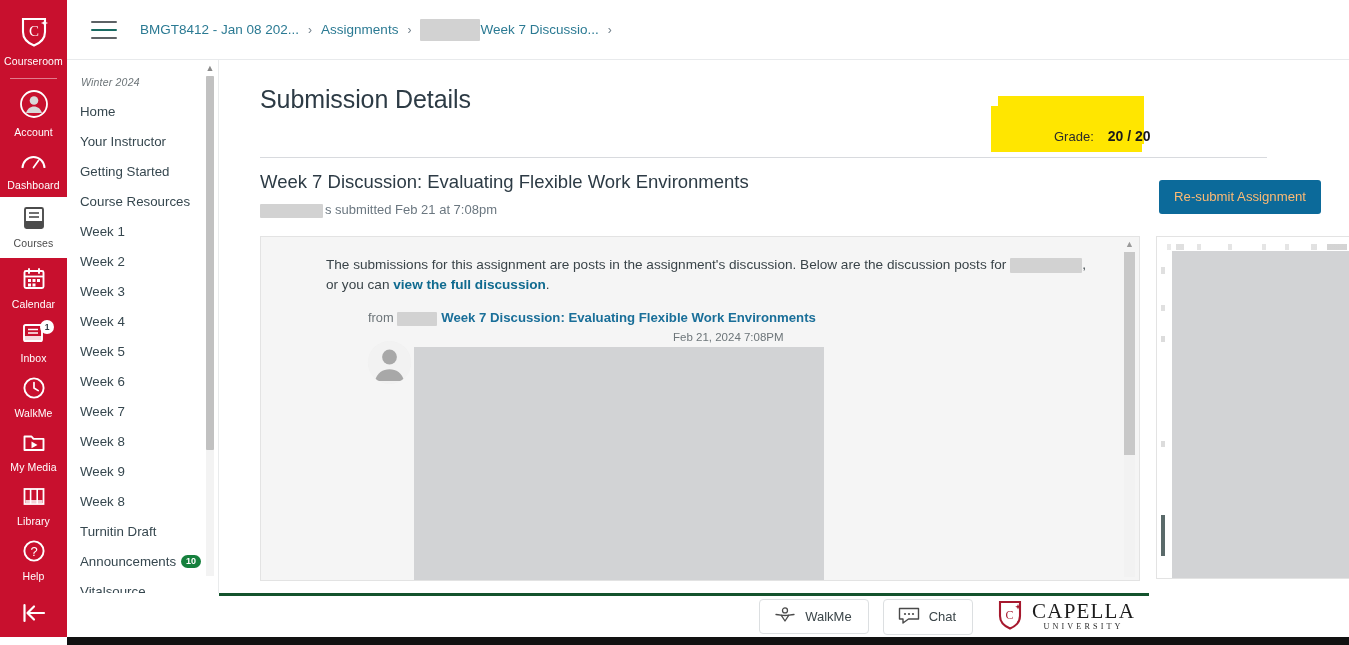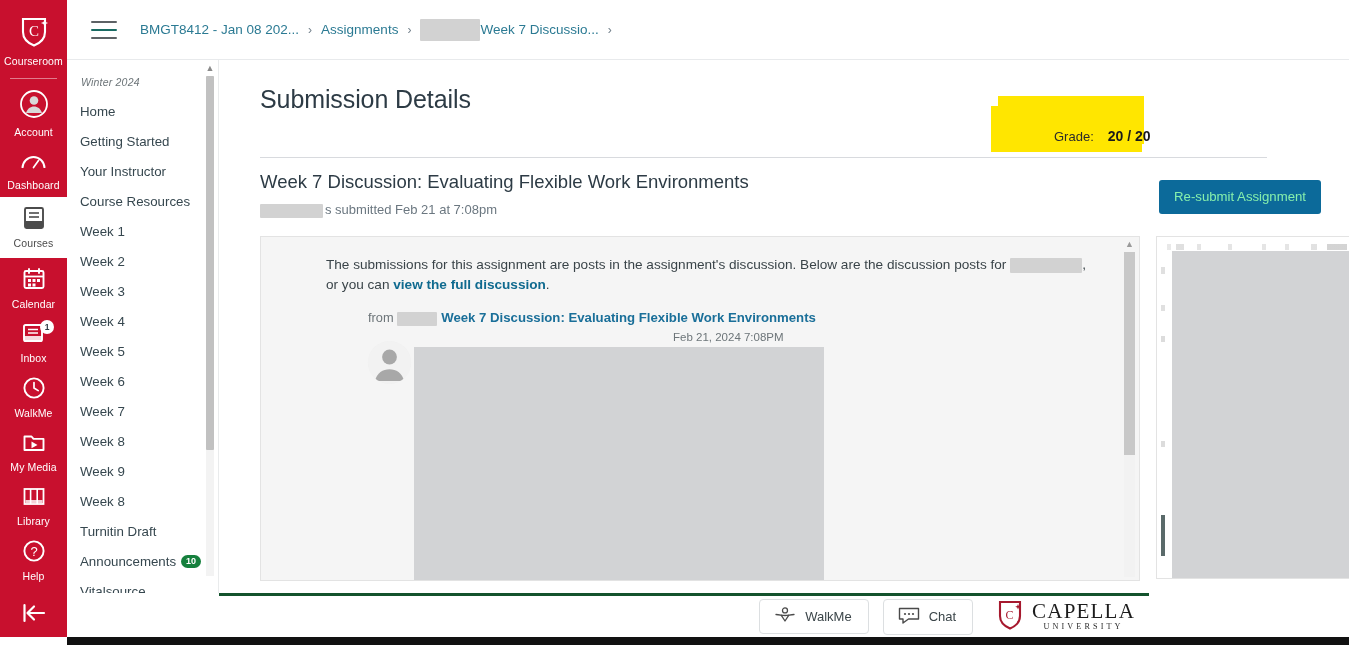--- a/index.html
+++ b/index.html
@@ -225,21 +225,21 @@
     position: absolute;
     left: 41px; top: 142px;
     font-size: 13px;
     color: #6b7780;
     white-space: nowrap;
   }
   .resubmit-btn {
     position: absolute;
     right: 28px; top: 120px;
     background: #0c6a9a;
-    color: #86efac;
+    color: #fdba74;
     border: none;
     border-radius: 3px;
     font-size: 13.2px;
     font-family: "Liberation Sans", sans-serif;
     padding: 9px 15px 10px 15px;
     cursor: pointer;
     white-space: nowrap;
   }
 
   
@@ -567,22 +567,22 @@
       <span class="redact" style="width:60px;height:22px;"></span>
       <a class="crumb">Week 7 Discussio...</a>
       <span class="crumb-sep">›</span>
     </div>
   </div>
 
   <aside class="course-nav">
     <div class="term">Winter 2024</div>
 
     <a class="nav-link">Home</a>
+    <a class="nav-link">Your Instructor</a>
     <a class="nav-link">Getting Started</a>
-    <a class="nav-link">Your Instructor</a>
     <a class="nav-link">Course Resources</a>
     <a class="nav-link">Week 1</a>
     <a class="nav-link">Week 2</a>
     <a class="nav-link">Week 3</a>
     <a class="nav-link">Week 4</a>
     <a class="nav-link">Week 5</a>
     <a class="nav-link">Week 6</a>
     <a class="nav-link">Week 7</a>
     <a class="nav-link">Week 8</a>
     <a class="nav-link">Week 9</a>

